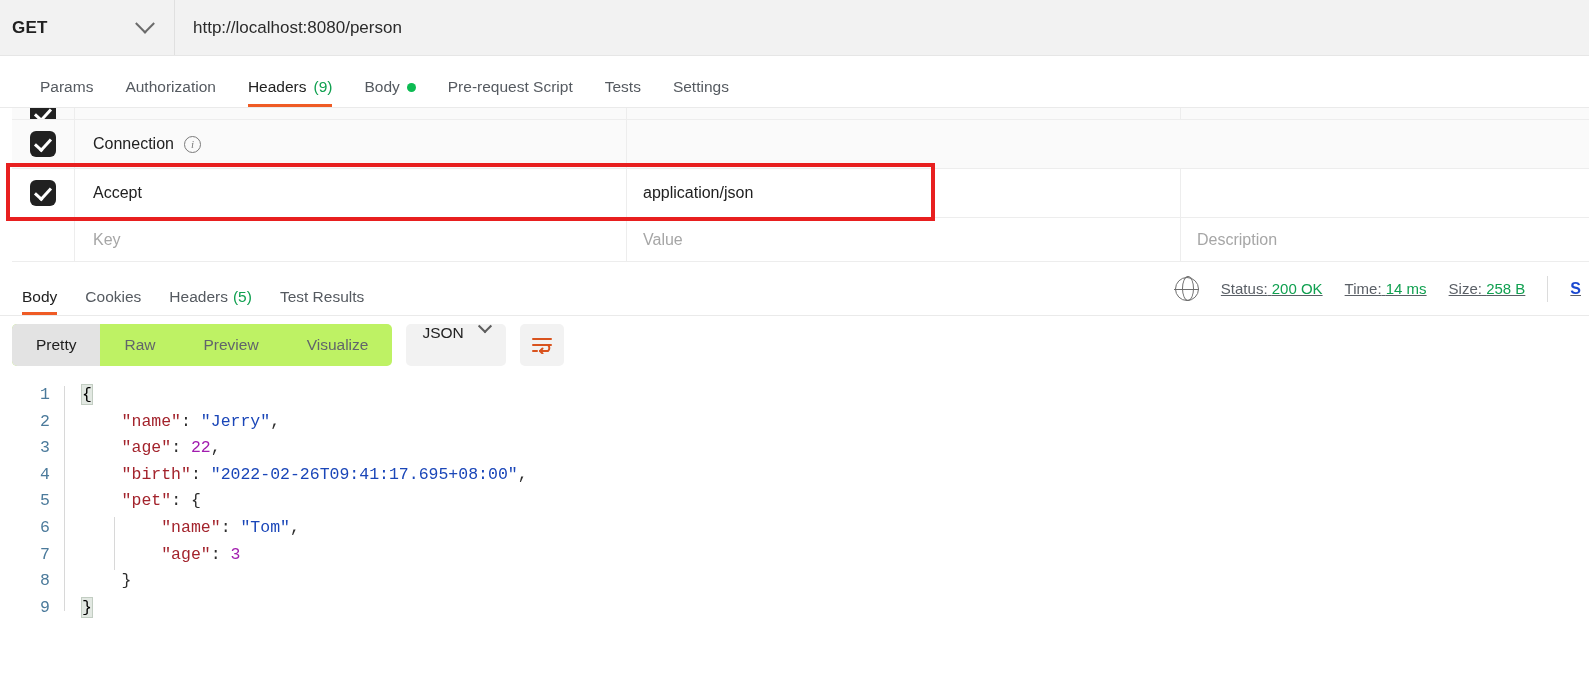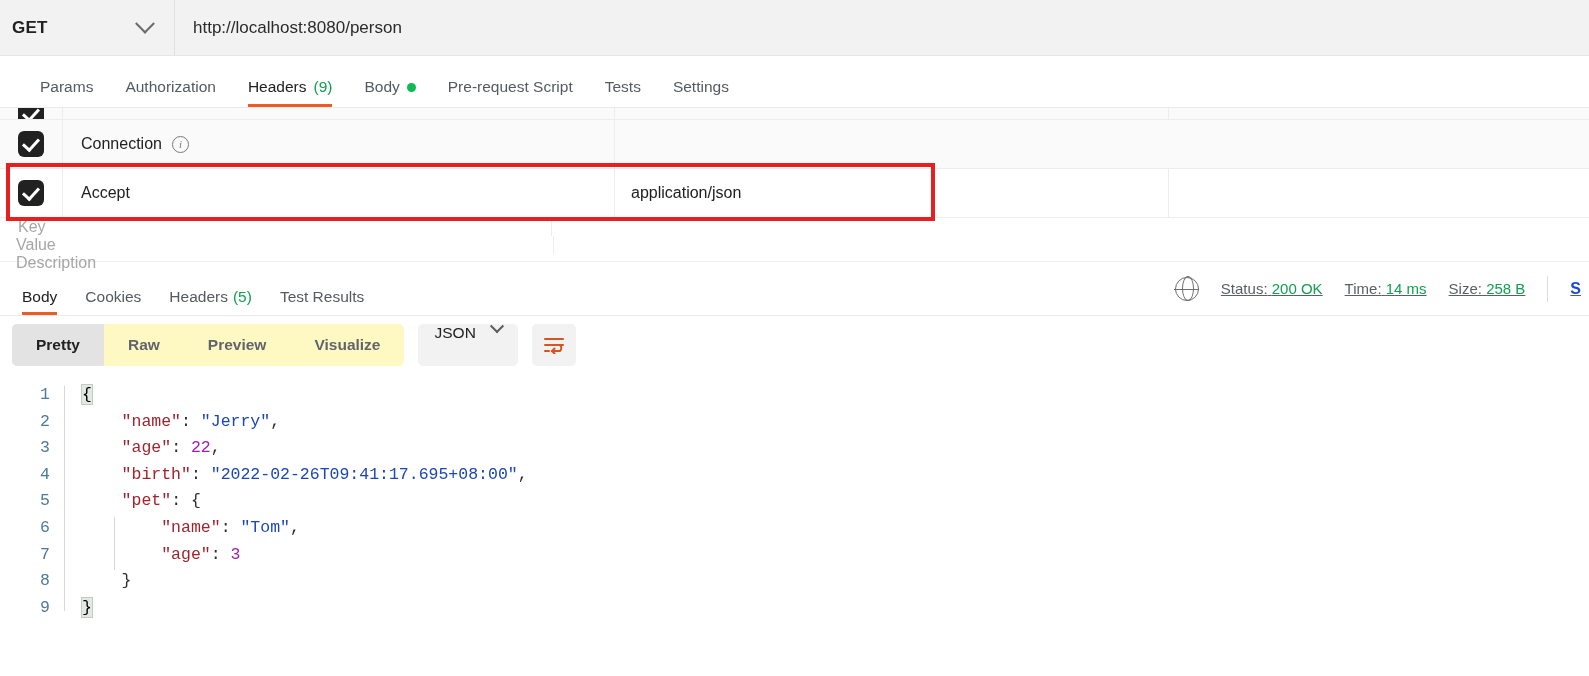--- a/index.html
+++ b/index.html
@@ -81,30 +81,30 @@
   }
   .count-green { color: #10a050; }
   .dot-green {
     width: 9px; height: 9px;
     border-radius: 50%;
     background: #0cbb52;
     display: inline-block;
   }
 
   
-  .htable { position: relative; background: #fff; }
+  .htable { position: relative; background: #fff; padding-left: 12px; }
   .hrow {
     display: flex;
     align-items: center;
     border-bottom: 1px solid #ededed;
   }
   .hrow.shaded { background: #fafafa; }
   .hrow.clipped { height: 12px; overflow: hidden; }
   .hrow.data { height: 49px; }
-  .hrow.placeholder { height: 44px; flex-direction: column; }
+  .hrow.placeholder { height: 44px; }
   .cell-check {
     width: 63px;
     display: flex;
     align-items: center;
     justify-content: center;
     align-self: stretch;
     border-right: 1px solid #ededed;
   }
   .cb {
     width: 26px; height: 26px;
@@ -252,25 +252,24 @@
   .fmtbar {
     height: 58px;
     display: flex;
     align-items: center;
     gap: 14px;
     padding: 0 12px;
     background: #fff;
   }
   .seg {
     display: flex;
-    background: #fef9c3;
+    background: #bef264;
     border-radius: 5px;
     overflow: hidden;
     height: 42px;
-    font-weight: bold;
   }
   .seg-btn {
     padding: 0 24px;
     font-size: 15.5px;
     color: #61656b;
     display: flex;
     align-items: center;
     cursor: pointer;
   }
   .seg-btn.active { background: #e3e3e3; color: #212121; }

